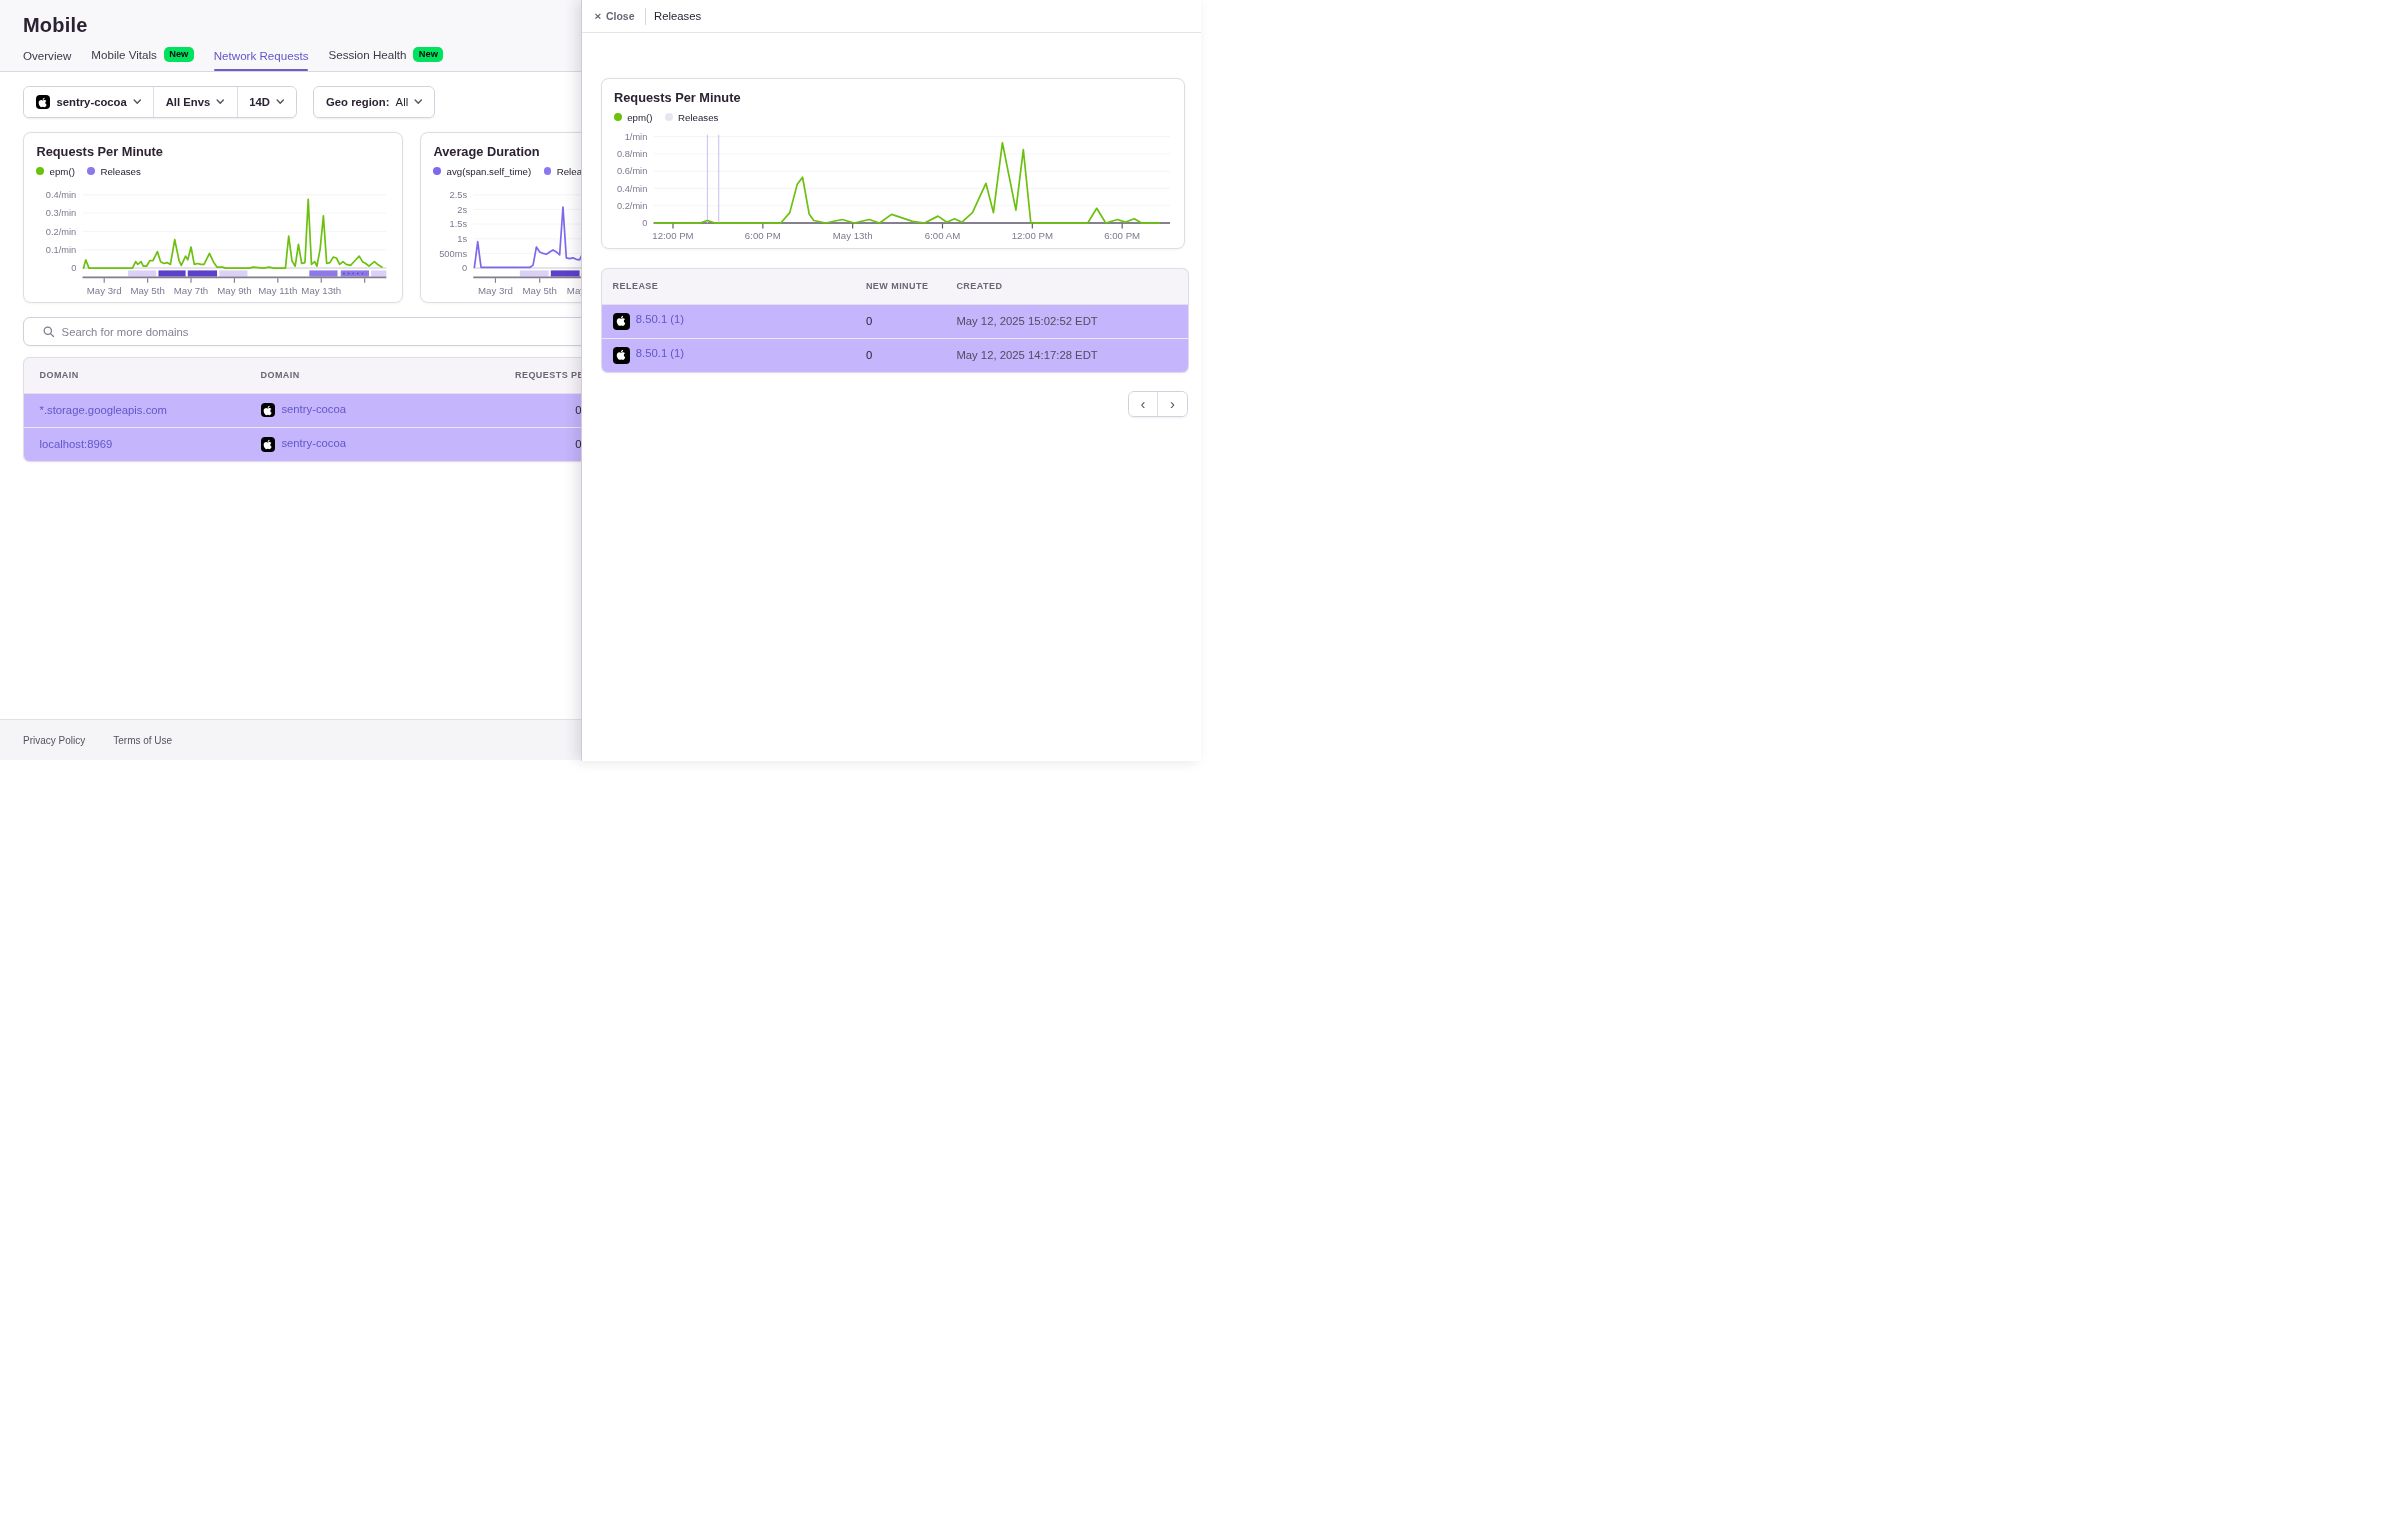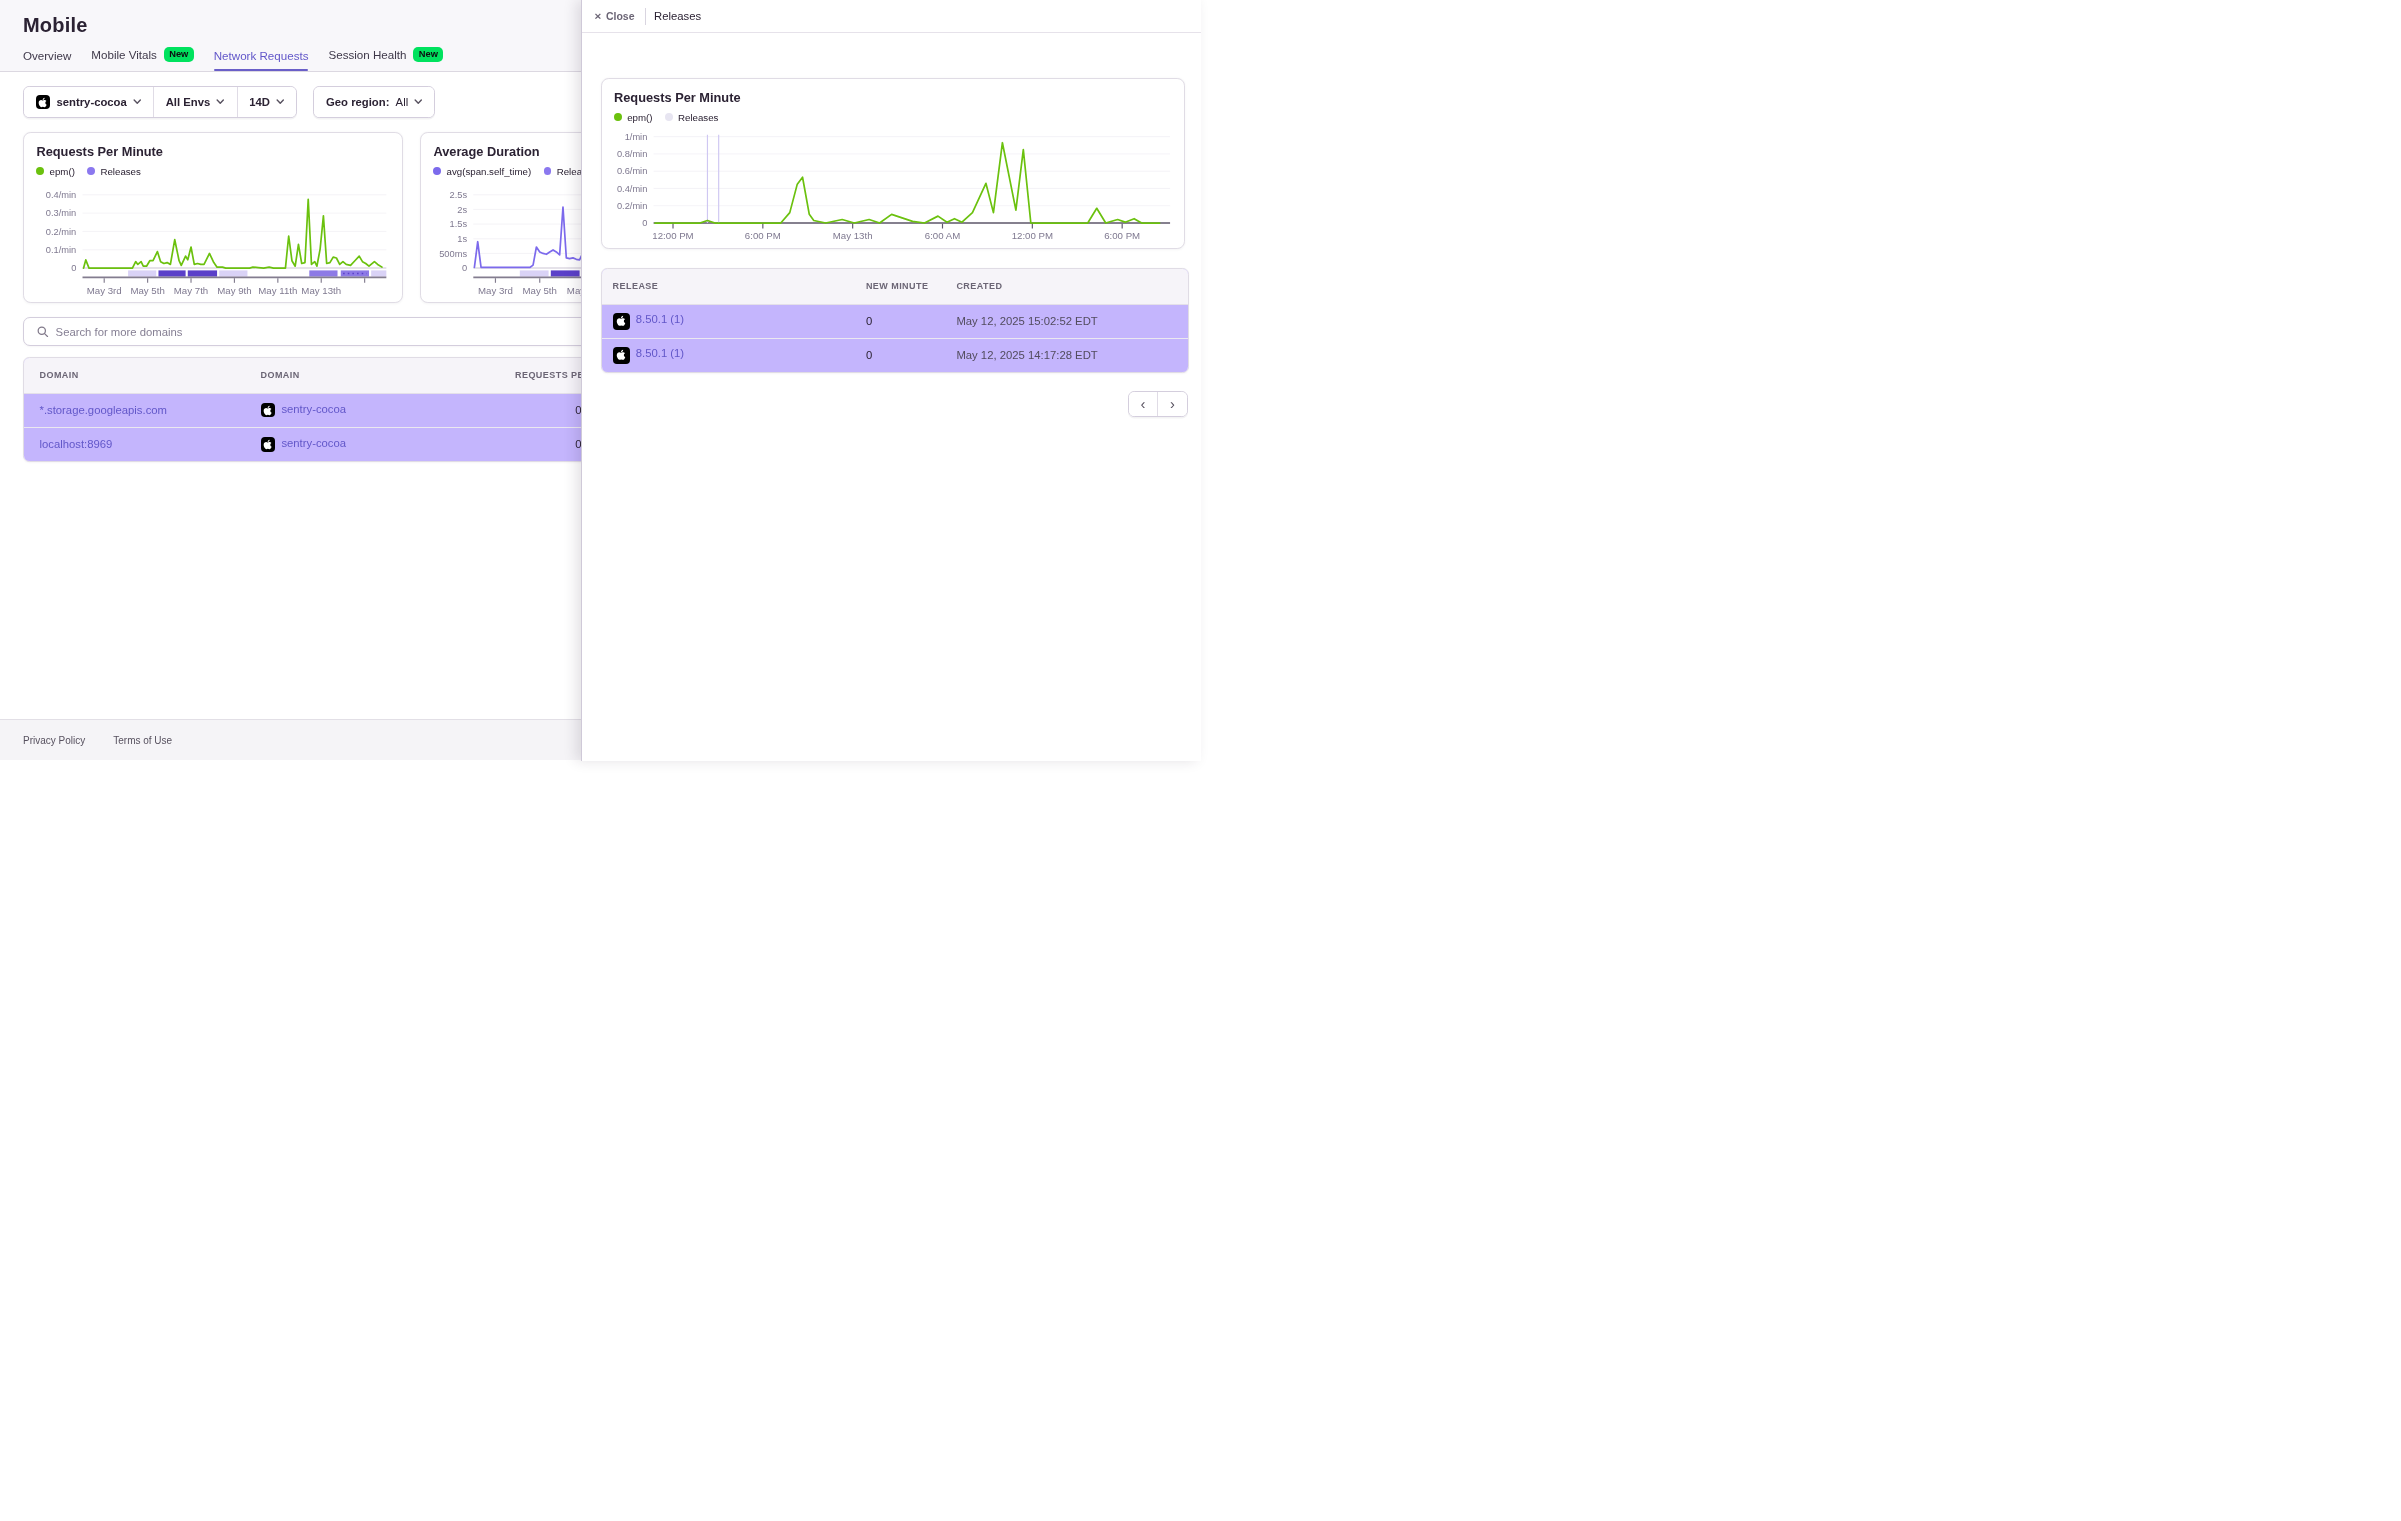--- a/index.html
+++ b/index.html
@@ -38,21 +38,21 @@
     box-shadow:0 0.8px 2.3px rgba(43,34,51,.05); padding:11px 12.4px 6.2px; height:171px; overflow:hidden; }
   .chart-title { font-size:12.8px; font-weight:700; margin-bottom:5.4px; }
   .legend { display:flex; gap:12.4px; align-items:center; height:14px; margin-bottom:2.3px; }
   .legend-item { display:flex; gap:5.4px; align-items:center; font-size:9.7px; color:#2b2233; cursor:pointer; }
   .legend-dot { width:7.8px; height:7.8px; border-radius:50%; }
   svg text { font-family:"Liberation Sans", sans-serif; }
 
   
   .search-bar { position:absolute; left:23px; top:317px; width:621px; height:29px;
     border:0.8px solid #d4cedd; border-radius:7px; background:#fff; display:flex; align-items:center;
-    padding:0 13px; gap:7px; box-shadow:0 0.8px 1.6px rgba(43,34,51,.04); }
+    padding:0 19px; gap:7px; box-shadow:0 0.8px 1.6px rgba(43,34,51,.04); }
   .search-bar input { border:none; outline:none; flex:1; font-size:11.3px; color:#2b2233;
     font-family:"Liberation Sans", sans-serif; background:transparent; }
   .search-bar input::placeholder { color:#857f93; }
 
   
   table { border-collapse:collapse; table-layout:fixed; background:#c4b5fd; font-size:11.3px; }
   .tbl-wrap { position:absolute; border:0.8px solid #e0dce5; border-radius:6.2px; overflow:hidden;
     box-shadow:0 0.8px 1.6px rgba(43,34,51,.04); }
   th { background:#f6f4f9; color:#6b6575; font-size:9px; letter-spacing:.05em; font-weight:700;
     text-align:left; height:35px; border-bottom:0.8px solid #e4e0e9; }

